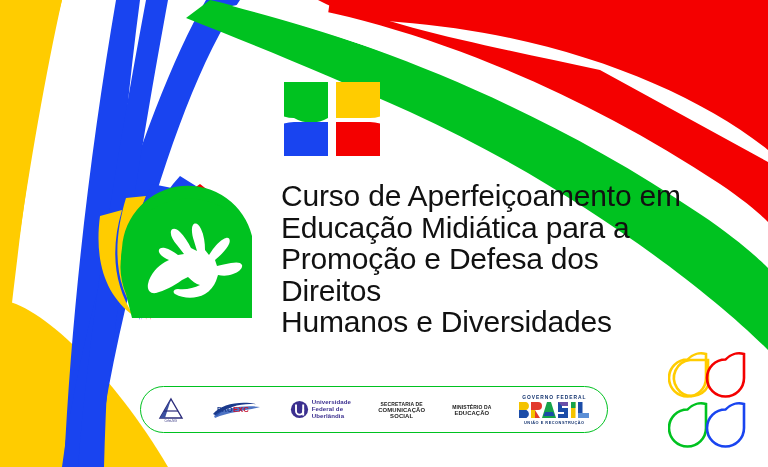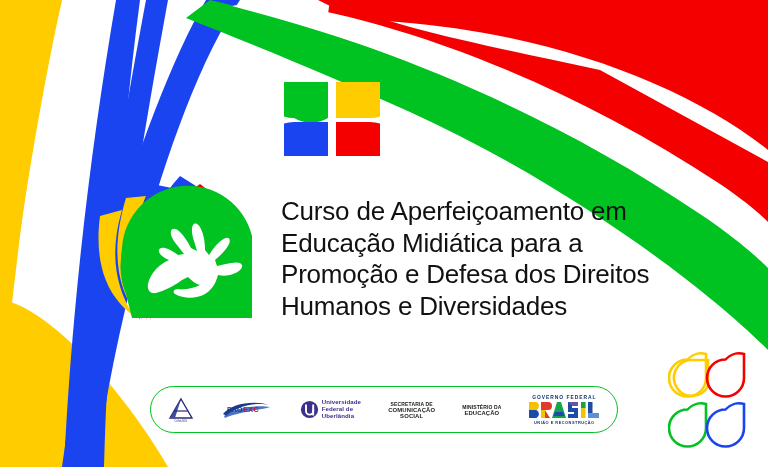--- a/index.html
+++ b/index.html
@@ -18,33 +18,33 @@
   .layer {
     position: absolute;
     top: 0; left: 0;
     width: 768px;
     height: 467px;
   }
   
   #course-title {
     position: absolute;
     left: 281px;
-    top: 196px;
+    top: 180px;
     width: 410px;
-    font-size: 26px;
+    font-size: 30px;
     line-height: 31.5px;
     letter-spacing: -0.2px;
     color: #111111;
     font-weight: 400;
     white-space: pre-line;
   }
   
   #logo-bar {
     position: absolute;
-    left: 150px;
+    left: 140px;
     top: 386px;
     width: 468px;
     height: 47px;
     border: 1.6px solid #00c220;
     border-radius: 24px;
     background: #ffffff;
     box-sizing: border-box;
     display: flex;
     align-items: center;
     justify-content: center;

